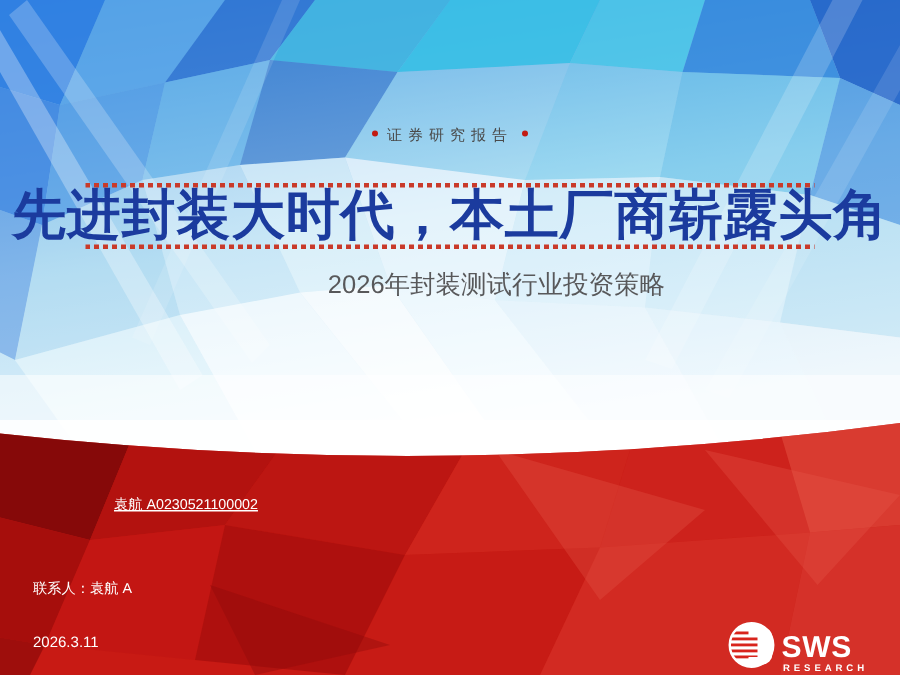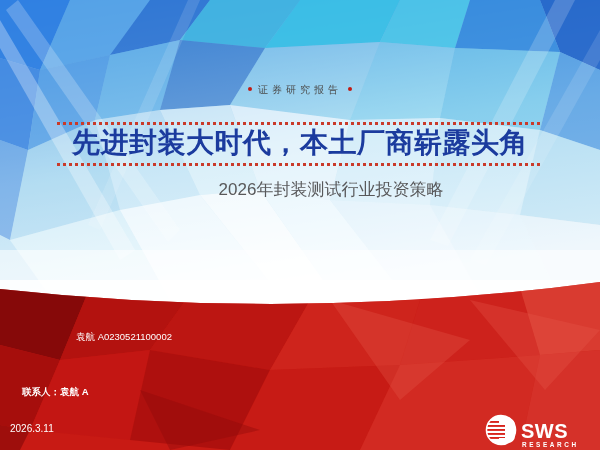--- a/index.html
+++ b/index.html
@@ -58,21 +58,21 @@
   .rule-top { top: 122px; }
   .rule-bottom { top: 163px; }
 
   
   .main-title {
     position: absolute;
     top: 126px;
     left: 0;
     width: 600px;
     text-align: center;
-    font-size: 28px;
+    font-size: 36px;
     font-weight: bold;
     color: #1b3b9e;
     letter-spacing: 0.5px;
     white-space: nowrap;
     line-height: 34px;
   }
   
   .subtitle {
     position: absolute;
     left: 0;
@@ -98,33 +98,32 @@
   .analyst-block {
     position: absolute;
     left: 22px;
     top: 330px;
     color: #ffffff;
     font-size: 9.5px;
     line-height: 13.5px;
     white-space: nowrap;
   }
   .analyst-block .lead { }
-  .analyst-block .indent { padding-left: 54px; }
+  .analyst-block .indent { padding-left: 54px; text-decoration: underline; }
   .contact-line {
     position: absolute;
     left: 22px;
     top: 386px;
     color: #ffffff;
     font-size: 9.5px;
     white-space: nowrap;
-    font-weight: bold;
   }
   .date-line {
     position: absolute;
-    left: 10px;
+    left: 22px;
     top: 423px;
     color: #ffffff;
     font-size: 10px;
     white-space: nowrap;
     text-align: center;
   }
   
   .logo {
     position: absolute;
     left: 484px;

